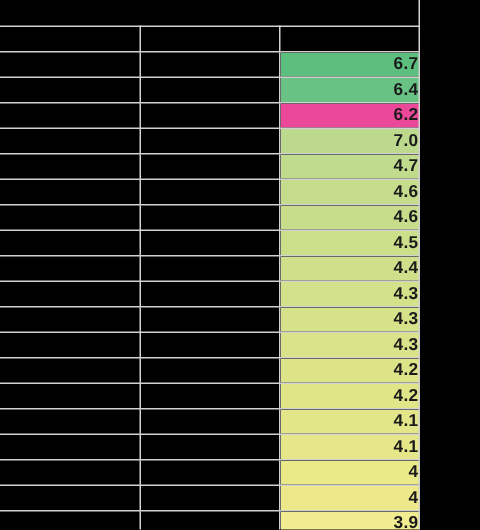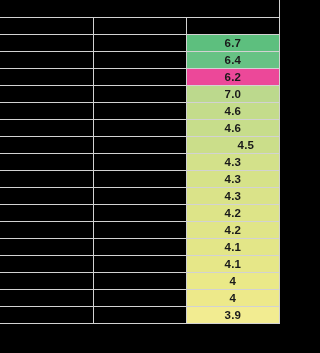--- a/index.html
+++ b/index.html
@@ -52,21 +52,21 @@
   .header-row { height: 18px; }
   .header-cell {
     background: #000000;
   }
 
   .col-a { width: 81px; }
   .col-b { width: 109px; }
   .col-c { width: 90px; border-right: none; }
 
   .value-cell {
-    text-align: center;
+    text-align: right;
     padding-right: 7px;
     font-size: 11.5px;
     font-weight: bold;
     color: #1a1a1a;
     border-right: none;
     vertical-align: middle;
     line-height: 16px;
     letter-spacing: 0.2px;
   }
 
@@ -102,31 +102,41 @@
           <td class="col-c value-cell" style="background: #ec4899;">6.2</td>
         </tr>
         <tr>
           <td class="col-a redacted"></td>
           <td class="col-b redacted"></td>
           <td class="col-c value-cell" style="background: rgb(188, 217, 141);">7.0</td>
         </tr>
         <tr>
           <td class="col-a redacted"></td>
           <td class="col-b redacted"></td>
+          <td class="col-c value-cell" style="background: rgb(192, 219, 140);">4.7</td>
+        </tr>
+        <tr>
+          <td class="col-a redacted"></td>
+          <td class="col-b redacted"></td>
           <td class="col-c value-cell" style="background: rgb(196, 220, 139);">4.6</td>
         </tr>
         <tr>
           <td class="col-a redacted"></td>
           <td class="col-b redacted"></td>
           <td class="col-c value-cell" style="background: rgb(199, 221, 139);">4.6</td>
         </tr>
         <tr>
           <td class="col-a redacted"></td>
           <td class="col-b redacted"></td>
           <td class="col-c value-cell" style="background: rgb(203, 222, 138); padding-left: 26px;">4.5</td>
+        </tr>
+        <tr>
+          <td class="col-a redacted"></td>
+          <td class="col-b redacted"></td>
+          <td class="col-c value-cell" style="background: rgb(207, 224, 138);">4.4</td>
         </tr>
         <tr>
           <td class="col-a redacted"></td>
           <td class="col-b redacted"></td>
           <td class="col-c value-cell" style="background: rgb(211, 225, 138);">4.3</td>
         </tr>
         <tr>
           <td class="col-a redacted"></td>
           <td class="col-b redacted"></td>
           <td class="col-c value-cell" style="background: rgb(214, 226, 137);">4.3</td>

